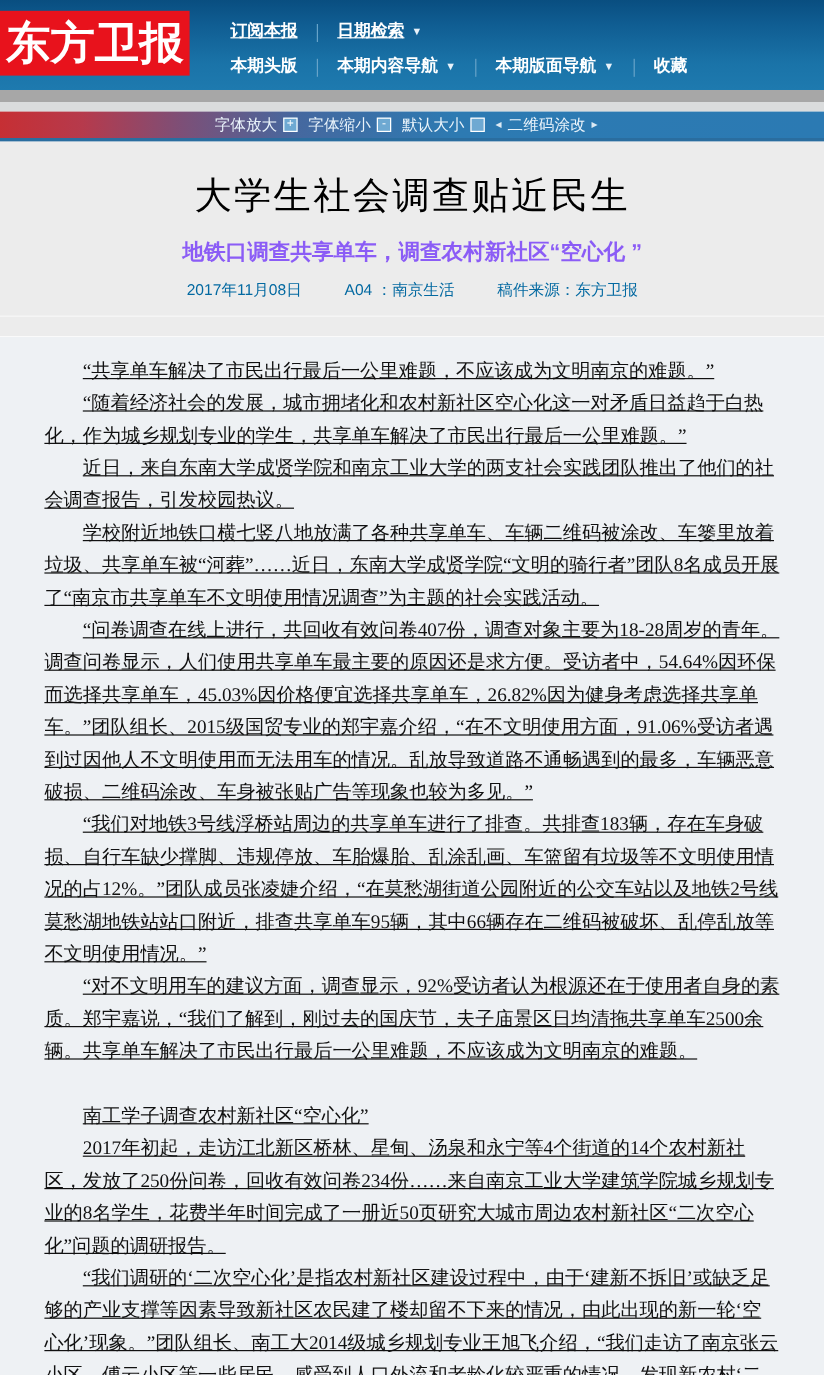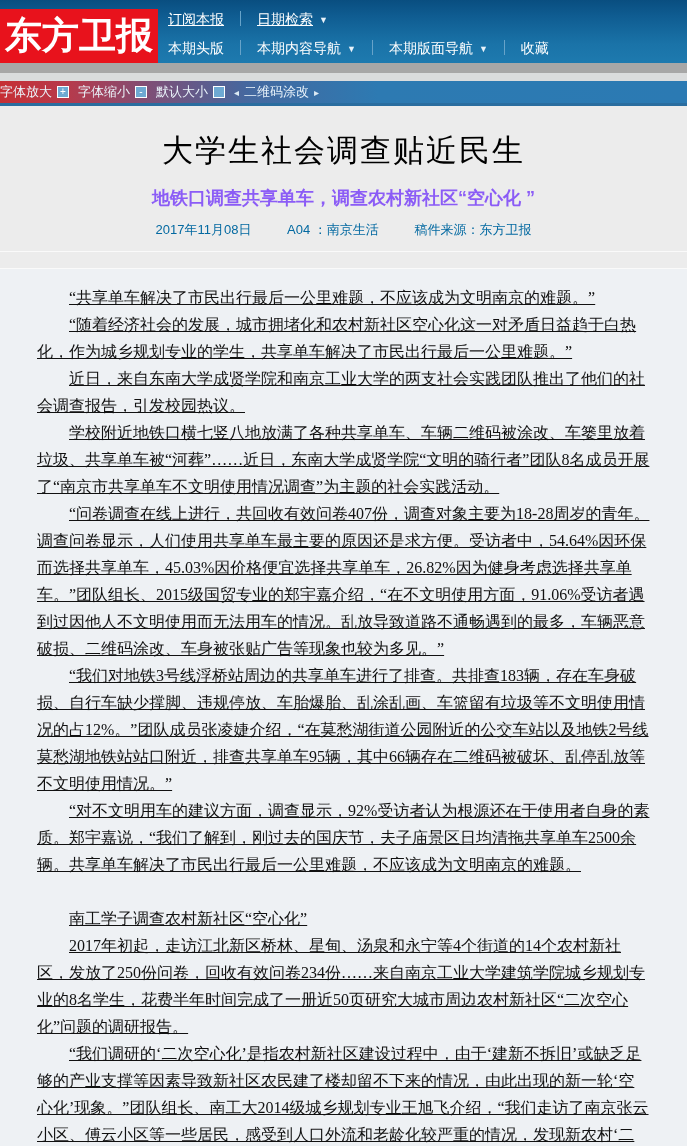--- a/index.html
+++ b/index.html
@@ -1,40 +1,40 @@
 <!DOCTYPE html>
 <html><head>
 <meta charset="utf-8">
 <style>
   * { margin:0; padding:0; box-sizing:border-box; }
   html,body { background:#eef1f4; }
   body { font-family:"Liberation Sans", sans-serif; }
   .page { width:687px; min-height:1146px; margin:0 auto; background:#eef1f4; overflow:hidden; }
 
   
-  .site-header { position:relative; height:63px;
+  .site-header { position:relative; height:75px;
     background:linear-gradient(to bottom, #094e80 0%, #0f5c91 25%, #1a73a8 70%, #1e7aaf 100%); }
   .logo-box { position:absolute; left:0; top:9px; width:158px; height:54px;
     background:#e8121c; color:#ffffff; display:flex; align-items:center; justify-content:center;
     font-size:37px; font-weight:bold; letter-spacing:0px; white-space:nowrap;
     font-family:"Liberation Serif", serif; }
   .nav-rows { margin-left:168px; padding-top:11px; }
-  .nav-row { display:flex; align-items:flex-start; height:24px; color:#ffffff;
-    font-size:14px; font-weight:normal; }
+  .nav-row { display:flex; align-items:flex-end; height:24px; color:#ffffff;
+    font-size:14px; font-weight:bold;margin-left:24px; }
   .nav-row + .nav-row { margin-top:5px; }
   .nav-link { color:#ffffff; text-decoration:none; cursor:pointer; display:inline-flex; align-items:center; }
   .nav-row1 .nav-link .lbl { text-decoration:underline; }
   .arrow-down { font-size:9px; margin-left:6px; color:#e8f2fa; }
   .nav-sep { width:0; border-left:1px solid #67a3c9; height:15px; margin:0 16px; }
 
   .gray-bar { height:10px; background:#a7a7a7; }
   .light-gap { height:8px; background:#dadcdd; }
 
   
-  .toolbar { height:25px; display:flex; align-items:center; justify-content:flex-start;
+  .toolbar { height:25px; display:flex; align-items:center; justify-content:center;
     padding-right:10px; gap:9px; color:#eaf4fb; font-size:13px;
     background:linear-gradient(to right, #c62f34 0%, #b63a4c 10%, #7d4f77 22%, #45689f 36%, #2d7ab2 55%, #2b7ab3 100%);
     border-bottom:3px solid #2a6d9f; }
   .tool-item { display:inline-flex; align-items:center; gap:5px; cursor:pointer; white-space:nowrap; }
   .sq-icon { width:12px; height:12px; background:#6ea9d2; border:1px solid #ffffff;
     color:#ffffff; font-size:10px; line-height:10px; text-align:center; display:inline-block; }
   .pn-arrow { font-size:10px; color:#dceaf4; }
 
   
   .title-band { background:#ececec; text-align:center; padding:24px 20px 12px;

